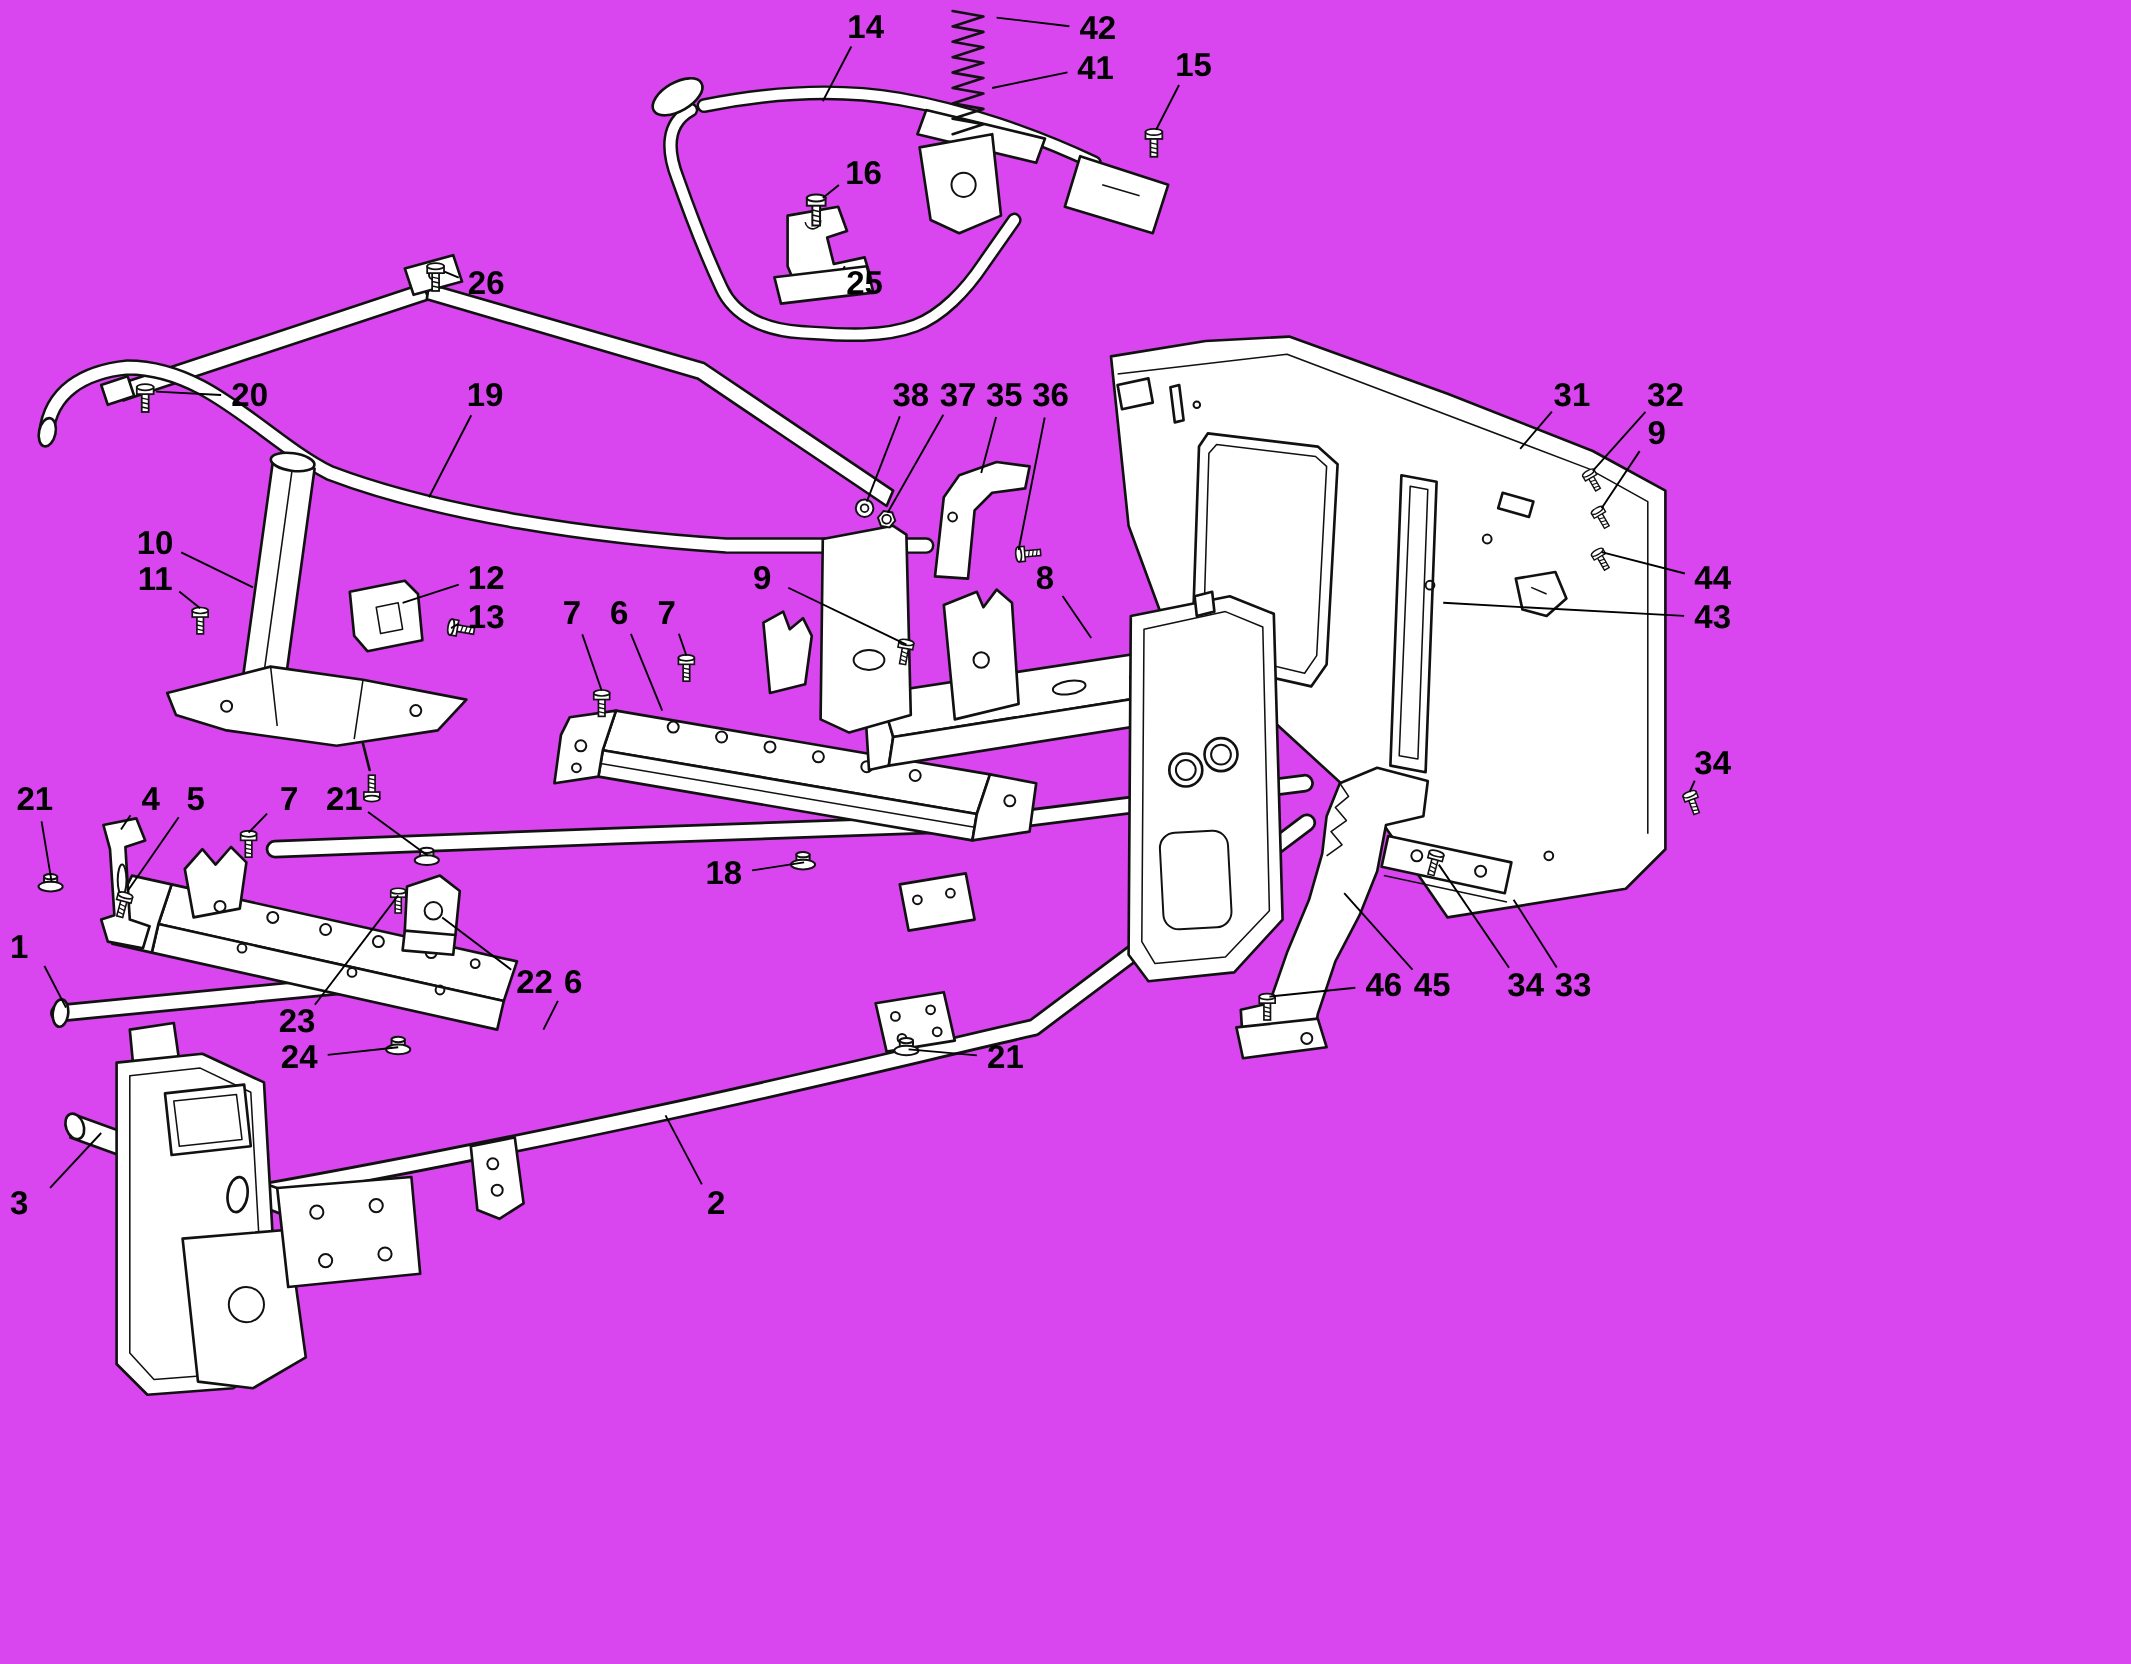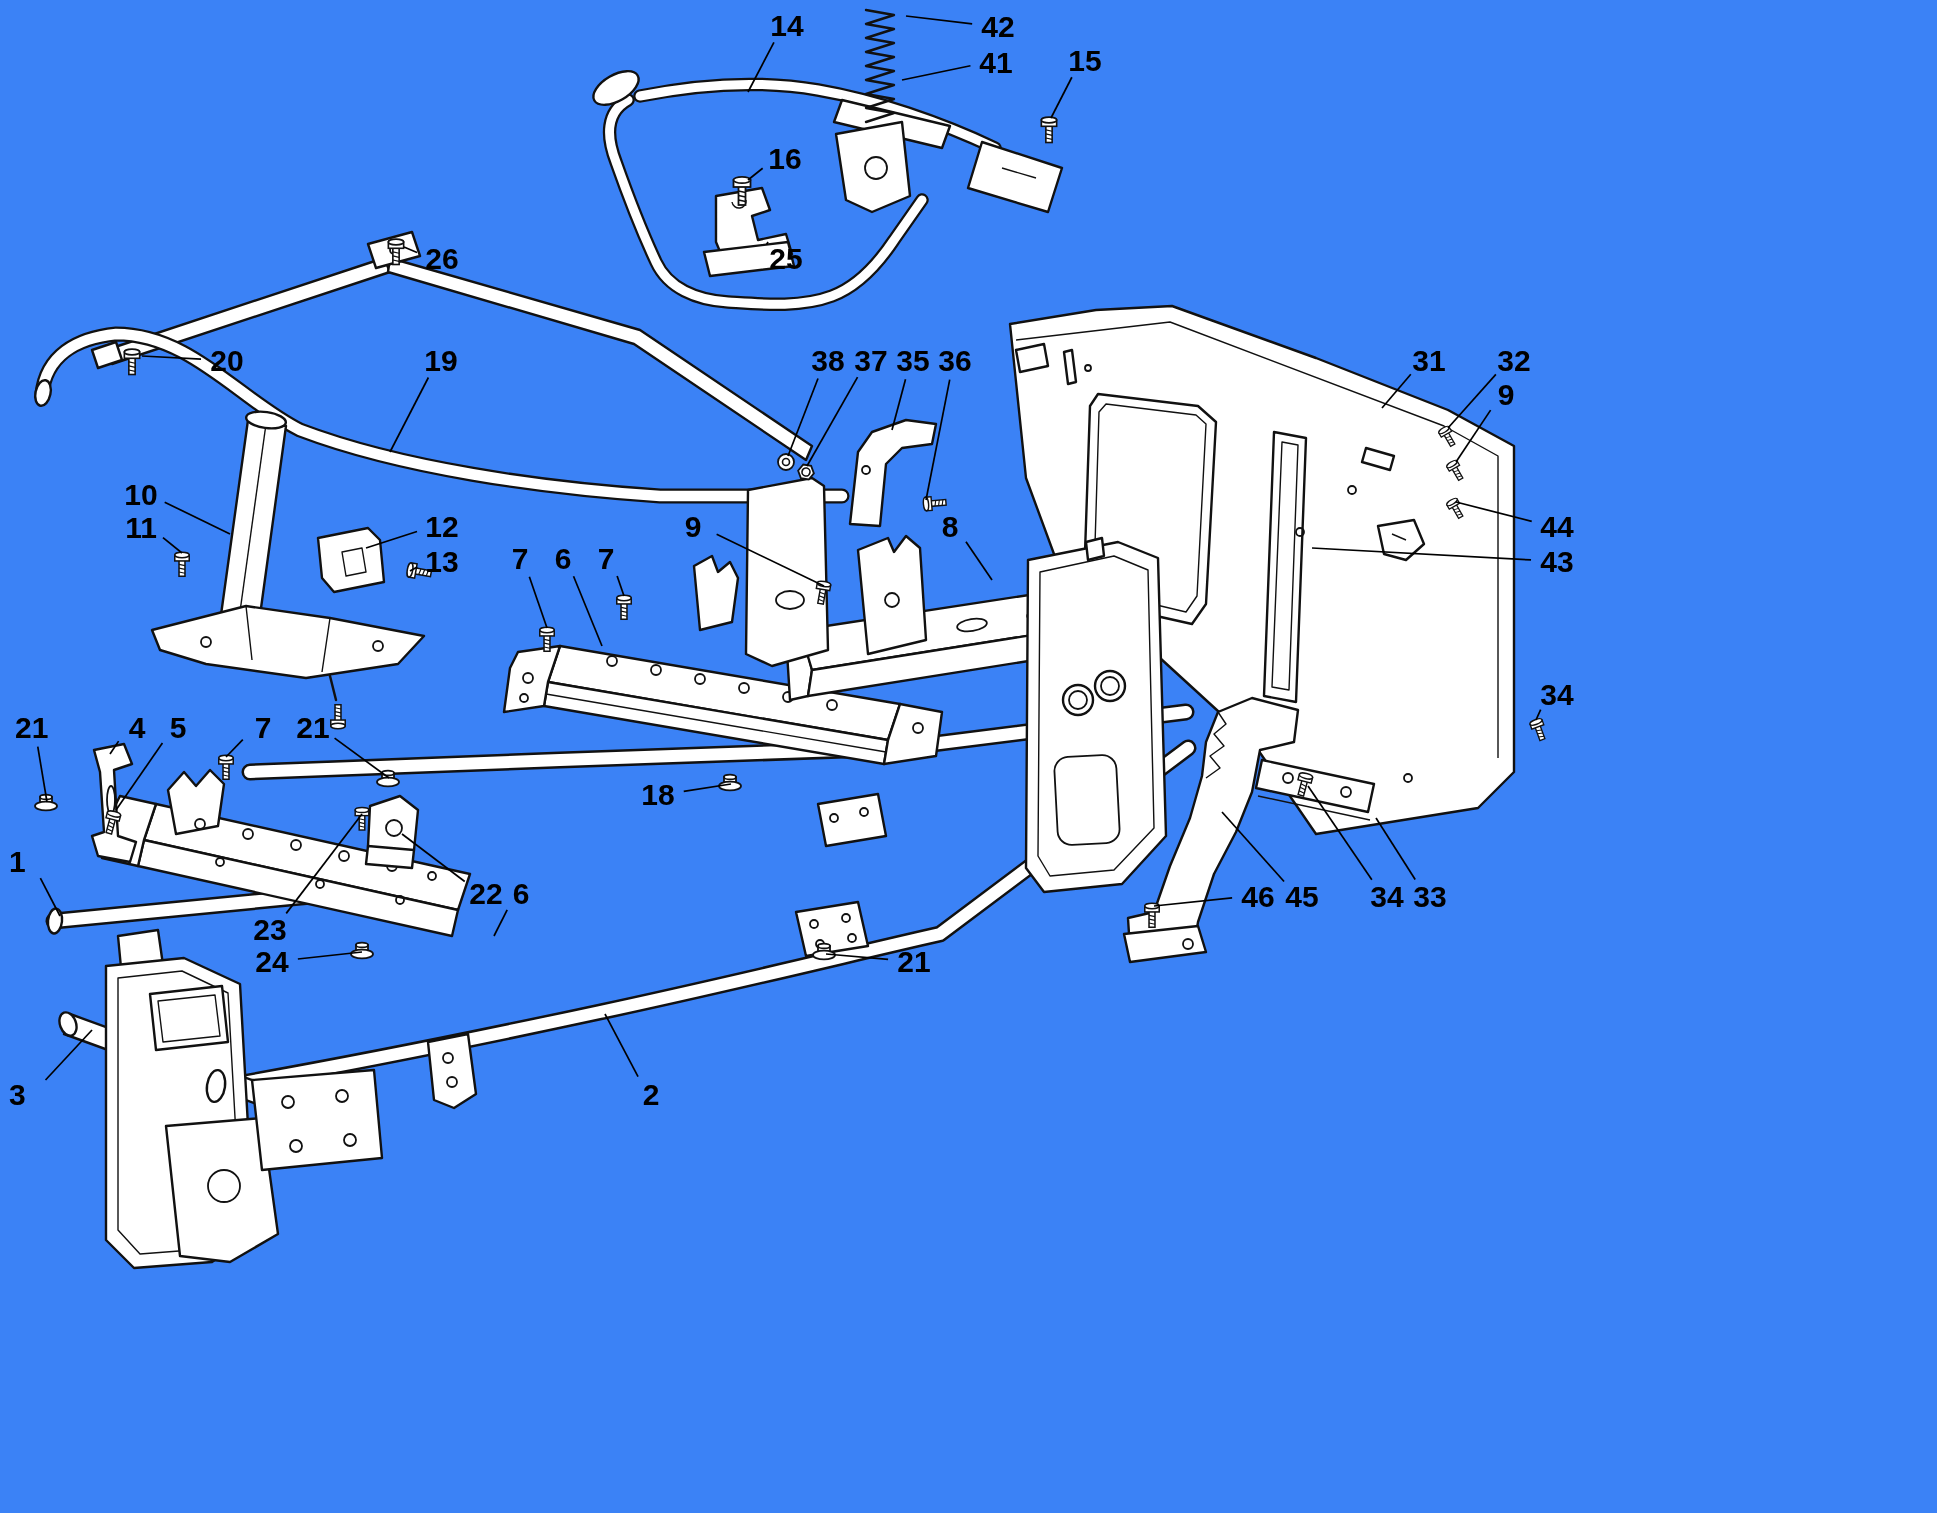--- a/index.html
+++ b/index.html
@@ -1,16 +1,16 @@
 <!DOCTYPE html>
 <html><head>
 <meta charset="utf-8">
 <style>
   html,body { margin:0; padding:0; background:#ffffff; }
-  .stage { position:relative; width:1937px; height:1513px; background:#3b82f6; overflow:hidden; }
+  .stage { position:relative; width:1937px; height:1513px; background:#d946ef; overflow:hidden; }
   svg { position:absolute; left:0; top:0; width:1937px; height:1513px; }
 
   .ln  { fill:none; stroke:#111; stroke-width:2.4; stroke-linejoin:round; stroke-linecap:round; }
   .pl  { fill:#fff; stroke:#111; stroke-width:2.4; stroke-linejoin:round; }
   .th  { fill:none; stroke:#111; stroke-width:1.4; stroke-linejoin:round; }
   .ho  { fill:none; stroke:#111; stroke-width:1.8; }
   .tubeO { fill:none; stroke:#111; stroke-linecap:round; stroke-linejoin:round; }
   .tubeI { fill:none; stroke:#fff; stroke-linecap:round; stroke-linejoin:round; }
 
   .callout-label { font-family:"Liberation Sans", sans-serif; font-weight:700; font-size:30px; fill:#000; }

